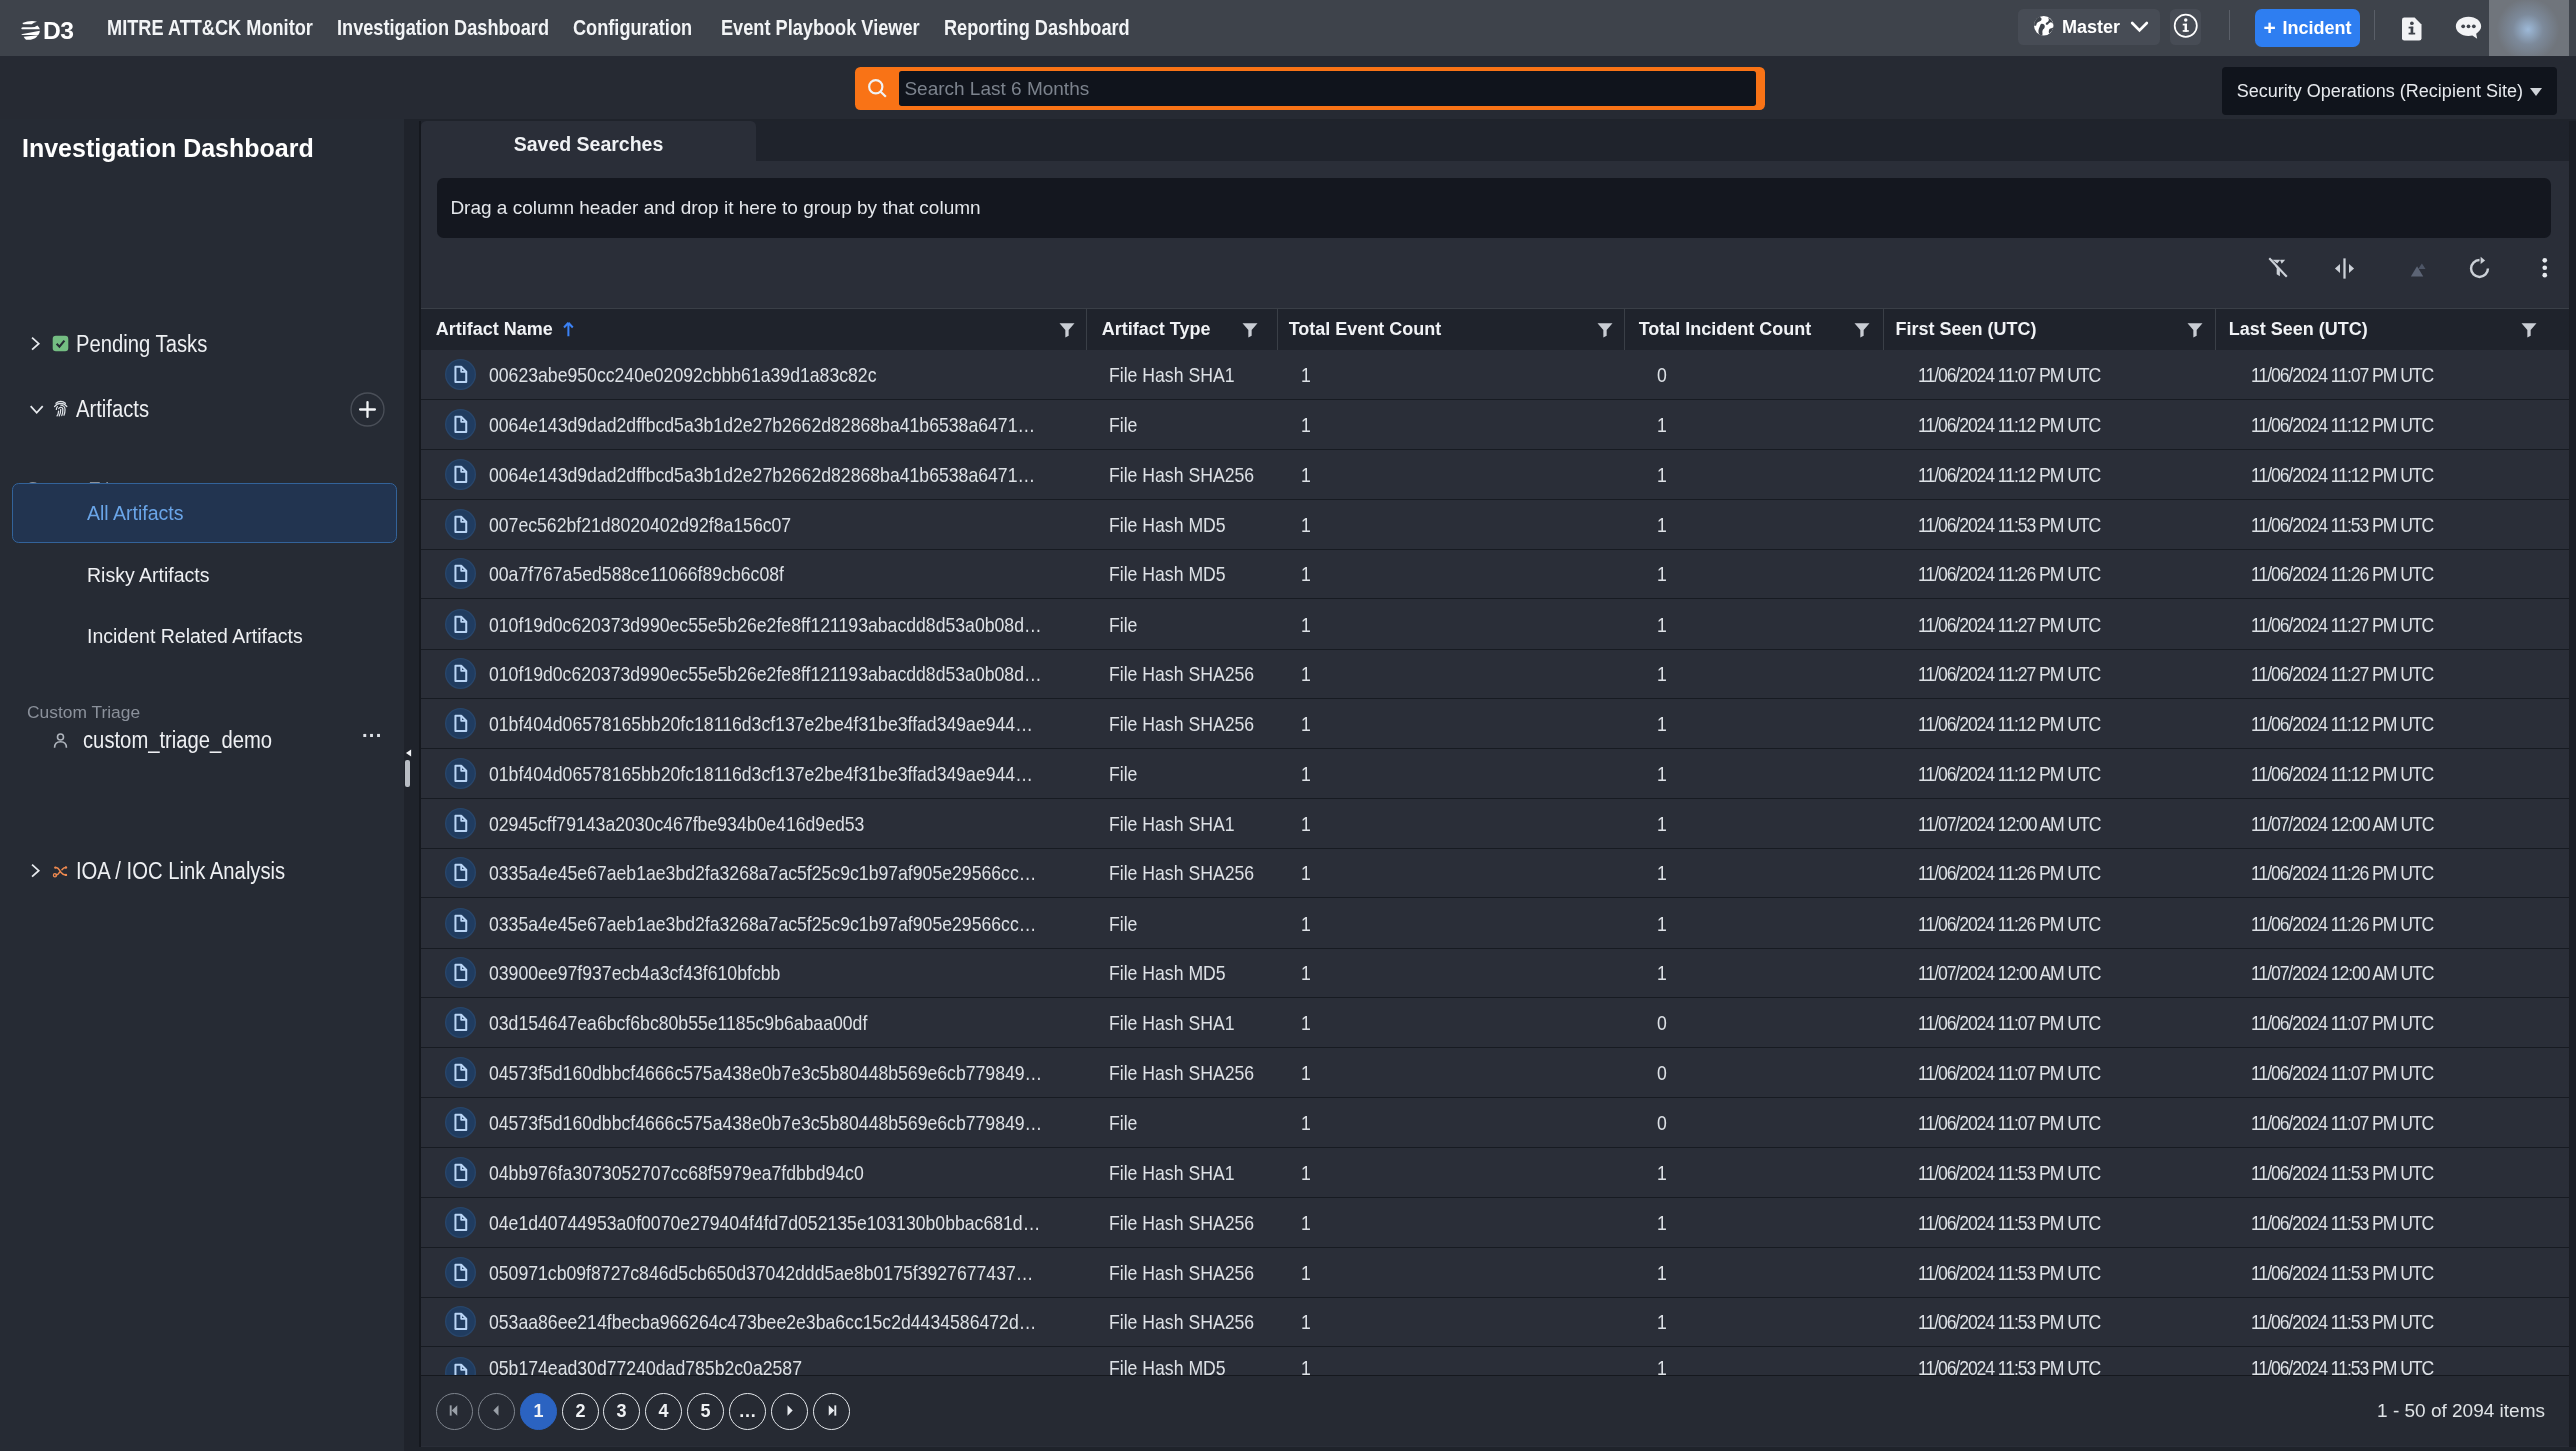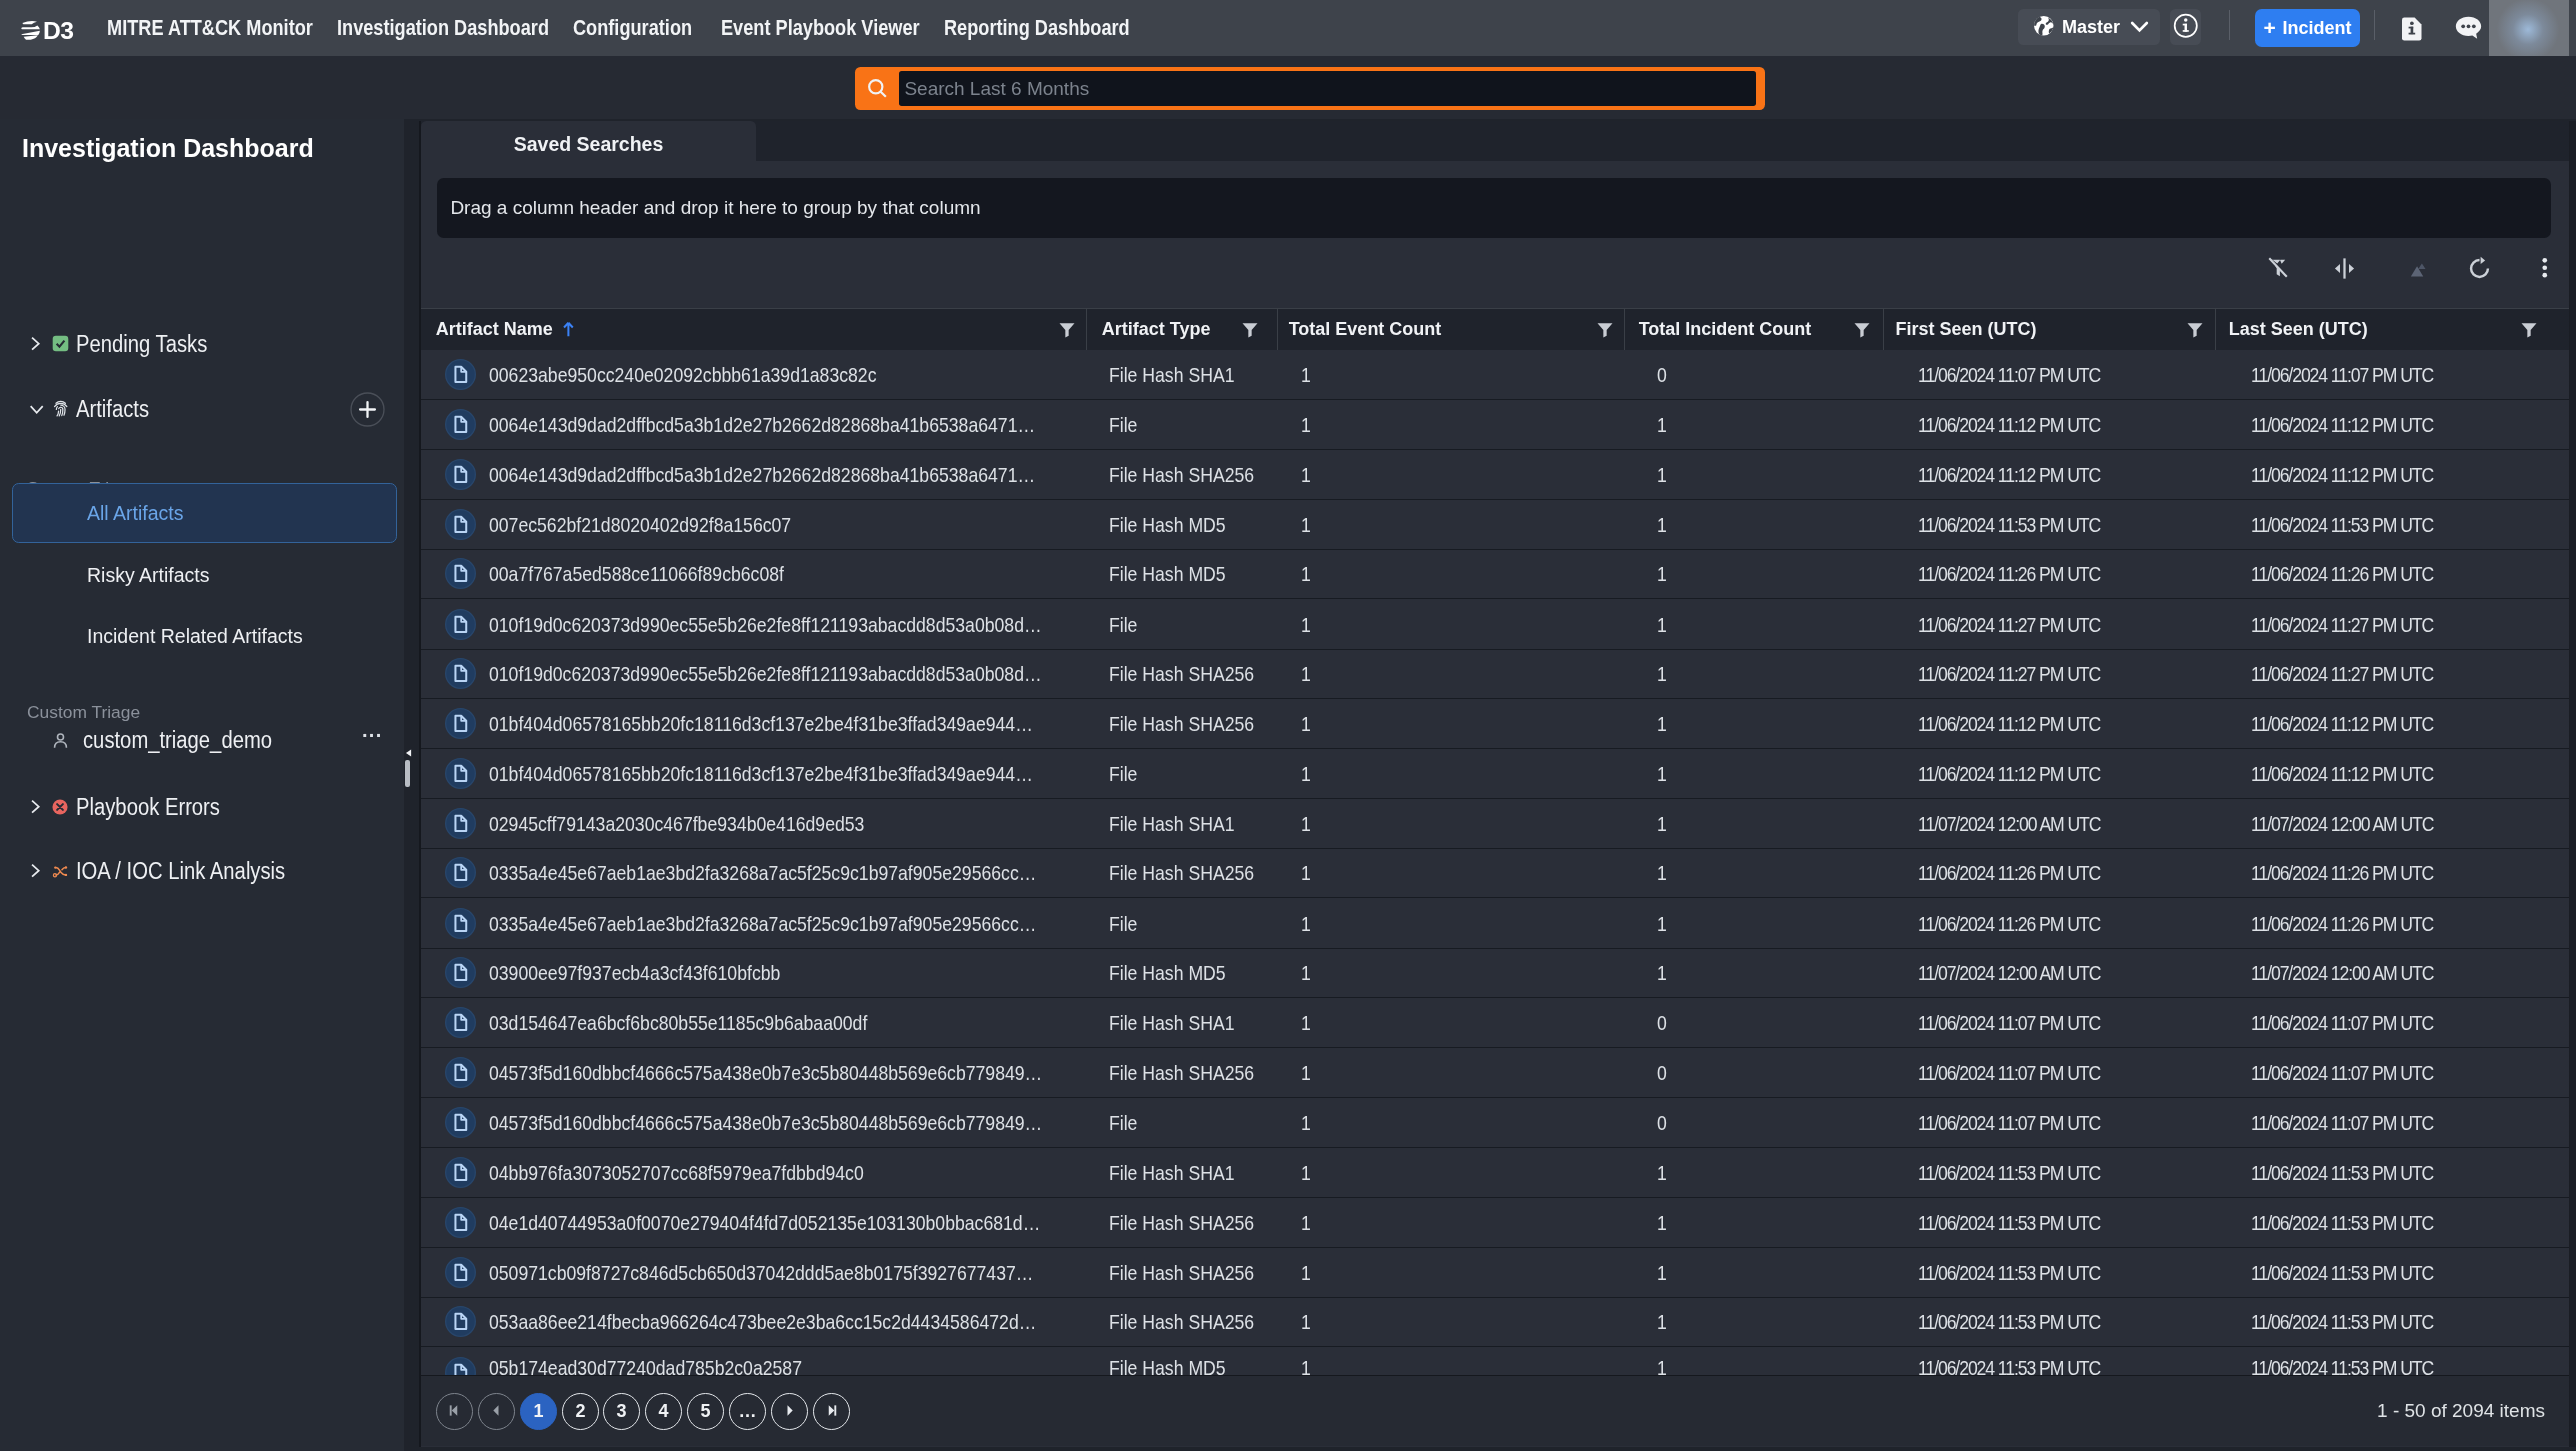--- a/index.html
+++ b/index.html
@@ -153,20 +153,21 @@
 </div>
 
 <div id="row2">
   <div id="searchbox">
       <span class="mag"><svg width="23" height="23" viewBox="0 0 40 40" fill="none" stroke="#f0f2f5" stroke-width="3.8">
           <circle cx="17" cy="17" r="11.5"></circle>
           <path d="M25.5 25.5 L34.5 34.5"></path>
         </svg></span>
       <div id="searchinput">Search Last 6 Months</div>
     </div>
+  <div id="sodrop">Security Operations (Recipient Site)<span class="tri"></span></div>
 </div>
 
 <div id="main">
   <div id="sidebar">
     <div id="sbtitle">Investigation Dashboard</div>
     <div class="sbitem" style="top:270px">
         <span class="chev" style="top:13.4px"><svg width="17.4" height="14.8" viewBox="0 0 26 22">
             <path d="M4 6 L13 16 L22 6" stroke="#e8ebef" stroke-width="2.6" fill="none"></path>
           </svg></span>
         <span class="icon"><svg width="17.4" height="17.4" viewBox="0 0 24 24" fill="none" stroke="#dfe3e8" stroke-width="1.7" stroke-linecap="round">
@@ -202,30 +203,20 @@
     <div class="sbsub" style="left:87px;top:506px">Incident Related Artifacts</div>
     <div class="sblabel" style="top:553px">Custom Triage</div>
     <div class="sbitem" style="top:601px">
         <span class="icon" style="left:51px;top:10.7px"><svg width="19" height="19" viewBox="0 0 24 24" fill="none" stroke="#aeb4bc" stroke-width="2">
             <circle cx="12" cy="7.5" r="3.8"></circle>
             <path d="M4.5 21 C4.5 15.5 8 13.5 12 13.5 C16 13.5 19.5 15.5 19.5 21"></path>
           </svg></span>
         <span class="txt" style="left:83px">custom_triage_demo</span>
       </div>
     <div id="sbdots">...</div>
-    <div class="sbitem" style="top:668px">
-        <span class="chev"><svg width="14.8" height="17.4" viewBox="0 0 22 26">
-            <path d="M6 4 L16 13 L6 22" stroke="#e8ebef" stroke-width="2.6" fill="none"></path>
-          </svg></span>
-        <span class="icon" style="left:52px;top:12px"><svg width="16" height="16" viewBox="0 0 36 36">
-            <circle cx="18" cy="18" r="17" fill="#e8655f"></circle>
-            <path d="M11.5 11.5 L24.5 24.5 M24.5 11.5 L11.5 24.5" stroke="#262b34" stroke-width="4.6" stroke-linecap="round"></path>
-          </svg></span>
-        <span class="txt">Playbook Errors</span>
-      </div>
     <div class="sbitem" style="top:732px">
         <span class="chev"><svg width="14.8" height="17.4" viewBox="0 0 22 26">
             <path d="M6 4 L16 13 L6 22" stroke="#e8ebef" stroke-width="2.6" fill="none"></path>
           </svg></span>
         <span class="icon" style="left:52px;top:12px"><svg width="17" height="17" viewBox="0 0 24 24" fill="none" stroke="#ef8a50" stroke-width="2.1" stroke-linecap="round">
             <path d="M5.5 6.5 C9.5 6.5 10.5 10.5 12.5 13 C14.2 15.2 16 16.8 19 16.8"></path>
             <path d="M5.5 17 C8.5 17 9.8 14.8 11.2 12.5"></path>
             <path d="M14 9.5 C15.5 7.5 16.8 6.3 19 6.3"></path>
             <circle cx="19.7" cy="16.8" r="1.7" fill="#ef8a50" stroke="none"></circle>
             <circle cx="19.7" cy="6.3" r="1.7" fill="#ef8a50" stroke="none"></circle>

